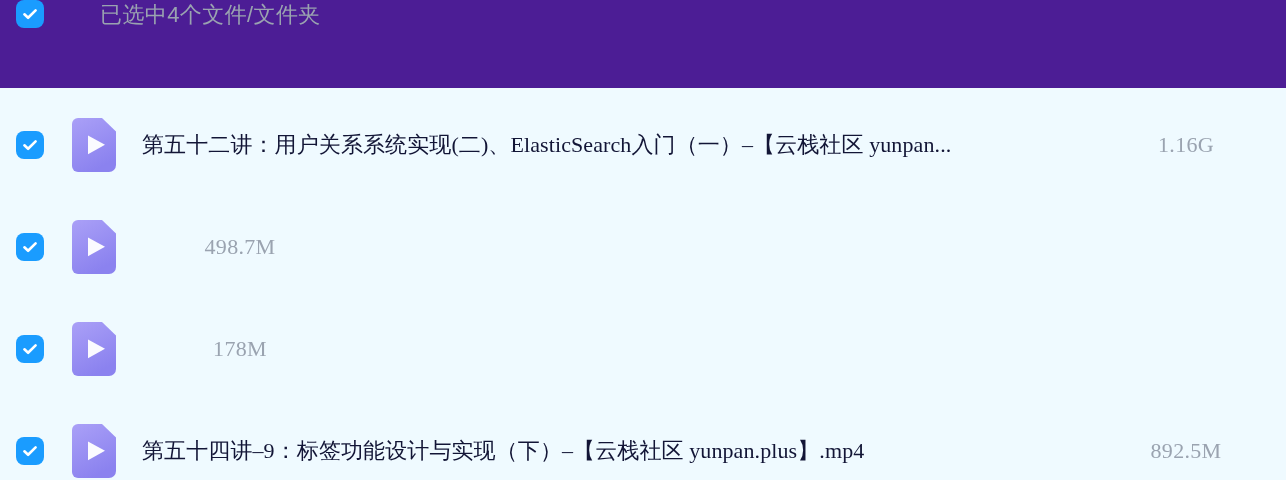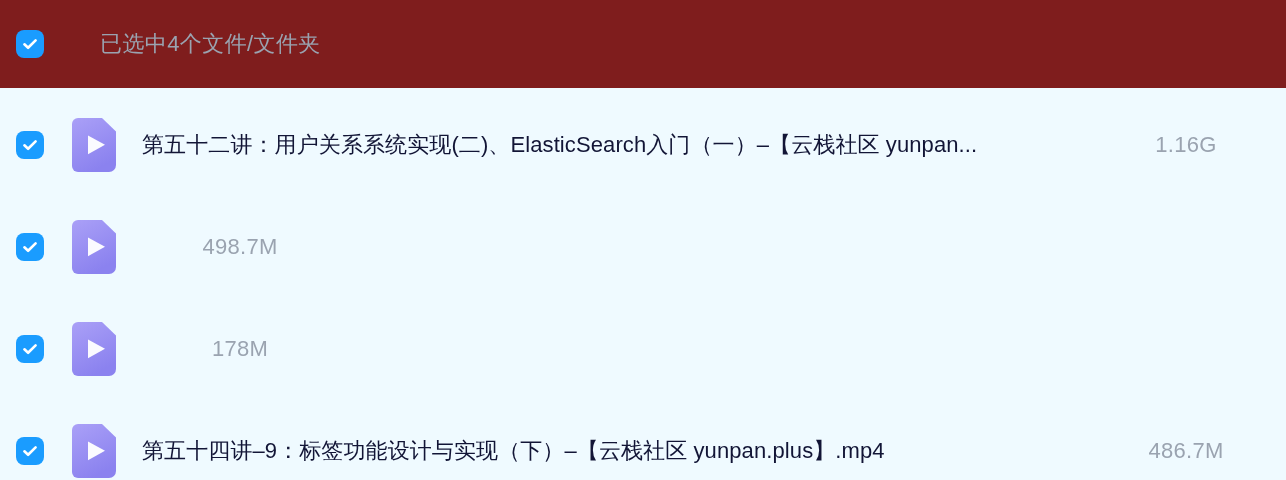--- a/index.html
+++ b/index.html
@@ -19,23 +19,23 @@
     position: relative;
     width: 1286px;
     height: 480px;
     background: #ffffff;
   }
 
   
   .header-bar {
     position: relative;
     height: 88px;
-    background: #7f1d1d;
+    background: #4c1d95;
     display: flex;
-    align-items: center;
+    align-items: flex-start;
     padding-left: 16px;
     box-sizing: border-box;
   }
 
   .header-label {
     margin-left: 56px;
     font-size: 22px;
     color: #9aa3b0;
     letter-spacing: 0.4px;
     white-space: nowrap;
@@ -67,20 +67,21 @@
   }
 
   .file-row {
     position: relative;
     height: 102px;
     display: flex;
     align-items: center;
     padding-left: 16px;
     padding-right: 28px;
     box-sizing: border-box;
+    font-family: Liberation Serif, serif;
   }
 
   .row-check {
     margin-right: 28px;
   }
 
   
   .file-icon {
     width: 44px;
     height: 54px;
@@ -209,17 +210,17 @@
             <linearGradient id="fg3" x1="0" y1="0" x2="0.45" y2="1">
               <stop offset="0%" stop-color="#aaa0f7"></stop>
               <stop offset="100%" stop-color="#8b82ef"></stop>
             </linearGradient>
           </defs>
           <path d="M6 0 H30 L44 13.5 V47 A7 7 0 0 1 37 54 H6 A6 6 0 0 1 0 48 V6 A6 6 0 0 1 6 0 Z" fill="url(#fg3)"></path>
           <path d="M16 17.5 L33 26.8 L16 36.2 Z" fill="#ffffff" opacity="0.96"></path>
         </svg>
       </div>
       <div class="file-name">第五十四讲–9：标签功能设计与实现（下）–【云栈社区 yunpan.plus】.mp4</div>
-      <div class="file-size">486.7M</div>
+      <div class="file-size">892.5M</div>
     </div>
 
   </div>
 </div>
 
 </body></html>

